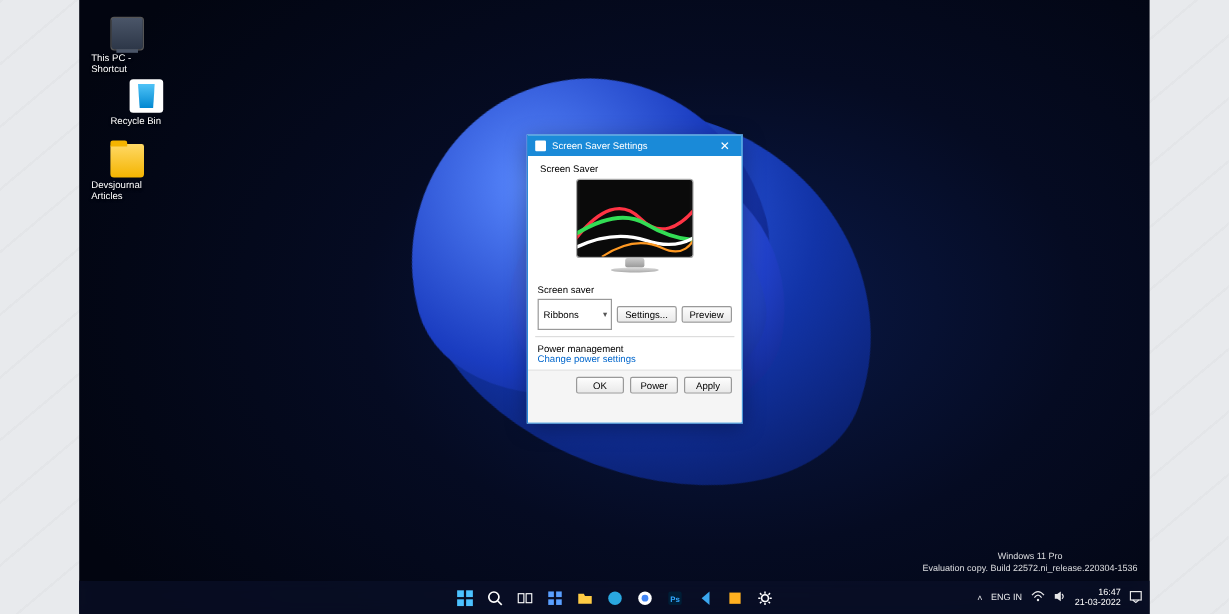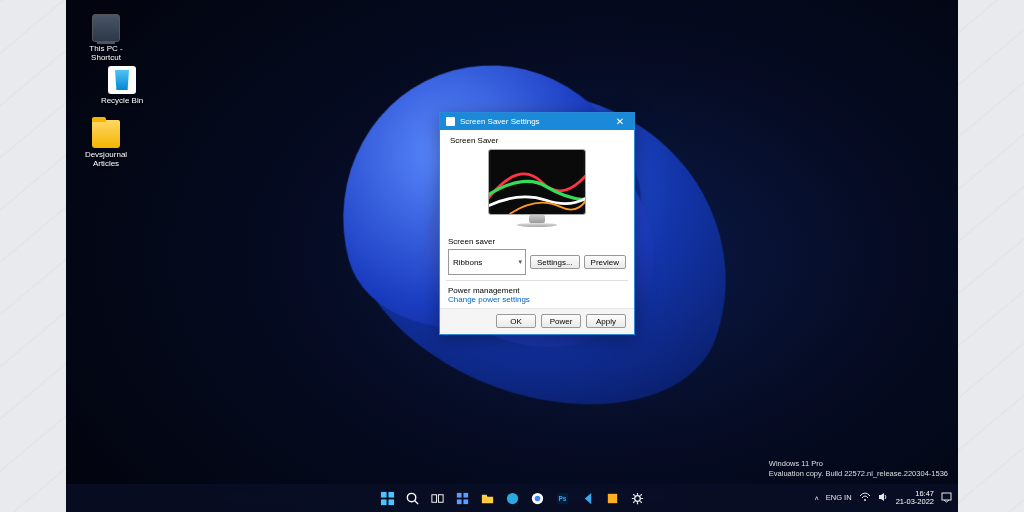--- a/index.html
+++ b/index.html
@@ -6,33 +6,33 @@
 body{width:1024px;height:512px;overflow:hidden;background:#e8eaed;position:relative}
 .stage{position:absolute;left:66px;top:0;width:892px;height:512px;background:radial-gradient(ellipse 600px 400px at 60% 50%,#0a1a4a 0%,#050b22 50%,#020510 100%);overflow:hidden}
 .bloom{position:absolute;left:55%;top:48%;width:460px;height:380px;transform:translate(-50%,-50%)}
 .petal{position:absolute;border-radius:50% 50% 50% 50%/60% 60% 40% 40%;filter:blur(.3px)}
 .p1{width:380px;height:300px;left:30px;top:40px;background:radial-gradient(ellipse at 30% 30%,#3a6cff 0%,#1234a8 50%,#061550 100%);transform:rotate(20deg)}
 .p2{width:300px;height:260px;left:10px;top:10px;background:radial-gradient(ellipse at 40% 30%,#5a8aff 0%,#1a3cc0 60%,#081860 100%);transform:rotate(-15deg)}
 .p3{width:230px;height:210px;left:100px;top:80px;background:radial-gradient(ellipse at 30% 30%,#6e9aff 0%,#2040c8 60%,#0a1c70 100%);transform:rotate(10deg)}
 .p4{width:160px;height:150px;left:150px;top:120px;background:radial-gradient(ellipse at 30% 30%,#8ab0ff 0%,#2a50d8 60%,#0c2080 100%);transform:rotate(-8deg)}
 .p5{width:100px;height:95px;left:185px;top:150px;background:radial-gradient(ellipse at 30% 30%,#a0c0ff 0%,#3560e8 60%,#0e2490 100%);transform:rotate(5deg)}
 .p6{width:55px;height:55px;left:208px;top:172px;background:radial-gradient(ellipse at 30% 30%,#c0d8ff 0%,#4070f8 70%,#102aa0 100%)}
-.desktop-icon{position:absolute;width:60px;text-align:center;color:#fff;font-size:8px;text-shadow:0 1px 2px rgba(0,0,0,.8);cursor:pointer}
+.desktop-icon{position:absolute;width:60px;color:#fff;font-size:8px;text-shadow:0 1px 2px rgba(0,0,0,.8);cursor:pointer}
 .desktop-icon .ic{width:28px;height:28px;margin:0 auto 2px}
 .di1{left:10px;top:14px}
 .di1 .ic{background:linear-gradient(#4a5568,#2d3748);border-radius:3px;border:1px solid #555;position:relative}
 .di1 .ic::after{content:"";position:absolute;bottom:-3px;left:4px;right:4px;height:3px;background:#4a5568}
 .di2{left:26px;top:66px}
 .di2 .ic{background:#fff;border-radius:3px;position:relative}
 .di2 .ic::before{content:"";position:absolute;top:4px;left:4px;right:4px;bottom:4px;background:linear-gradient(#4fc3f7,#0288d1);clip-path:polygon(15% 0,85% 0,78% 100%,22% 100%);border-radius:2px}
 .di3{left:10px;top:120px}
 .di3 .ic{background:linear-gradient(#ffd966,#f4b400);border-radius:2px 2px 3px 3px;position:relative}
 .di3 .ic::before{content:"";position:absolute;top:-3px;left:0;width:50%;height:5px;background:#f4b400;border-radius:2px 2px 0 0}
 
-.dialog{position:absolute;left:373px;top:112px;width:196px;background:#fff;border:1px solid #2a8ad8;font-size:8px;color:#000;box-shadow:0 4px 18px rgba(0,0,0,.35)}
+.dialog{position:absolute;left:373px;top:112px;width:180px;background:#fff;border:1px solid #2a8ad8;font-size:8px;color:#000;box-shadow:0 4px 18px rgba(0,0,0,.35)}
 .titlebar{background:#1a8ad8;color:#fff;height:17px;display:flex;align-items:center;padding:0 0 0 6px;font-size:8px}
 .titlebar-icon{width:9px;height:9px;background:#fff;margin-right:5px;border-radius:1px}
 .titlebar .sp{flex:1}
 .close-btn{width:28px;height:17px;display:flex;align-items:center;justify-content:center;color:#fff;font-size:10px;cursor:pointer}
 .body{padding:6px 8px 4px}
 .group-label{font-size:8px;margin:0 0 4px 2px}
 .preview-box{width:110px;height:80px;margin:4px auto 8px;position:relative}
 .monitor{position:absolute;inset:0 6px 14px 6px;border:1px solid #aaa;border-radius:3px;background:#111;overflow:hidden}
 .monitor svg{width:100%;height:100%}
 .stand{position:absolute;bottom:6px;left:50%;transform:translateX(-50%);width:16px;height:8px;background:linear-gradient(#ccc,#999);border-radius:2px}
@@ -42,24 +42,24 @@
 .select{flex:1;border:1px solid #999;height:14px;display:flex;align-items:center;padding:12px 4px;font-size:8px;background:#fff;cursor:pointer;position:relative}
 .select::after{content:"▾";position:absolute;right:3px;font-size:7px;color:#555}
 .btn{border:1px solid #999;background:linear-gradient(#fdfdfd,#e9e9e9);height:14px;font-size:8px;padding:0 6px;display:flex;align-items:center;cursor:pointer;border-radius:2px}
 .spin{width:24px;border:1px solid #999;height:14px;display:flex;align-items:center;padding:0 3px;font-size:8px;background:#fff;position:relative}
 .spin-arrows{position:absolute;right:1px;top:0;bottom:0;width:9px;display:flex;flex-direction:column}
 .spin-arrows span{flex:1;font-size:5px;text-align:center;line-height:5px;border-left:1px solid #ccc;cursor:pointer;color:#555}
 .chk{width:9px;height:9px;border:1px solid #888;background:#fff;display:inline-block;cursor:pointer}
 .hr{border:none;border-top:1px solid #ddd;margin:5px -2px}
 .desc{font-size:7.5px;color:#333;line-height:1.25;margin:3px 0}
 .link{color:#0066cc;font-size:8px;cursor:pointer}
-.btnbar{display:flex;justify-content:flex-end;gap:5px;padding:5px 8px 6px;border-top:1px solid #e5e5e5;background:#f5f5f5}
+.btnbar{display:flex;justify-content:flex-end;gap:5px;padding:5px 8px 24px;border-top:1px solid #e5e5e5;background:#f5f5f5}
 .btnbar .btn{min-width:40px;justify-content:center}
 
-.watermark{position:absolute;right:10px;bottom:34px;text-align:left;color:#fff;font-size:7.5px;line-height:1.25;opacity:.85}
+.watermark{position:absolute;right:10px;bottom:34px;text-align:center;color:#fff;font-size:7.5px;line-height:1.25;opacity:.85}
 
 .taskbar{position:absolute;left:0;right:0;bottom:0;height:28px;background:rgba(10,15,40,.7);backdrop-filter:blur(6px);display:flex;align-items:center}
 .tb-center{position:absolute;left:50%;transform:translateX(-50%);display:flex;gap:3px;align-items:center}
 .tb-ic{width:22px;height:22px;border-radius:3px;display:flex;align-items:center;justify-content:center;cursor:pointer;font-size:12px;color:#fff}
 .tb-ic svg{width:15px;height:15px}
 .tray{position:absolute;right:6px;display:flex;align-items:center;gap:7px;color:#fff;font-size:7.5px}
 .clock{text-align:right;line-height:1.1;cursor:pointer}
 .tray-ic{cursor:pointer;opacity:.9}
 
 .bgpattern{position:absolute;inset:0;background:repeating-linear-gradient(140deg,rgba(0,0,0,.02) 0 2px,transparent 2px 40px)}

